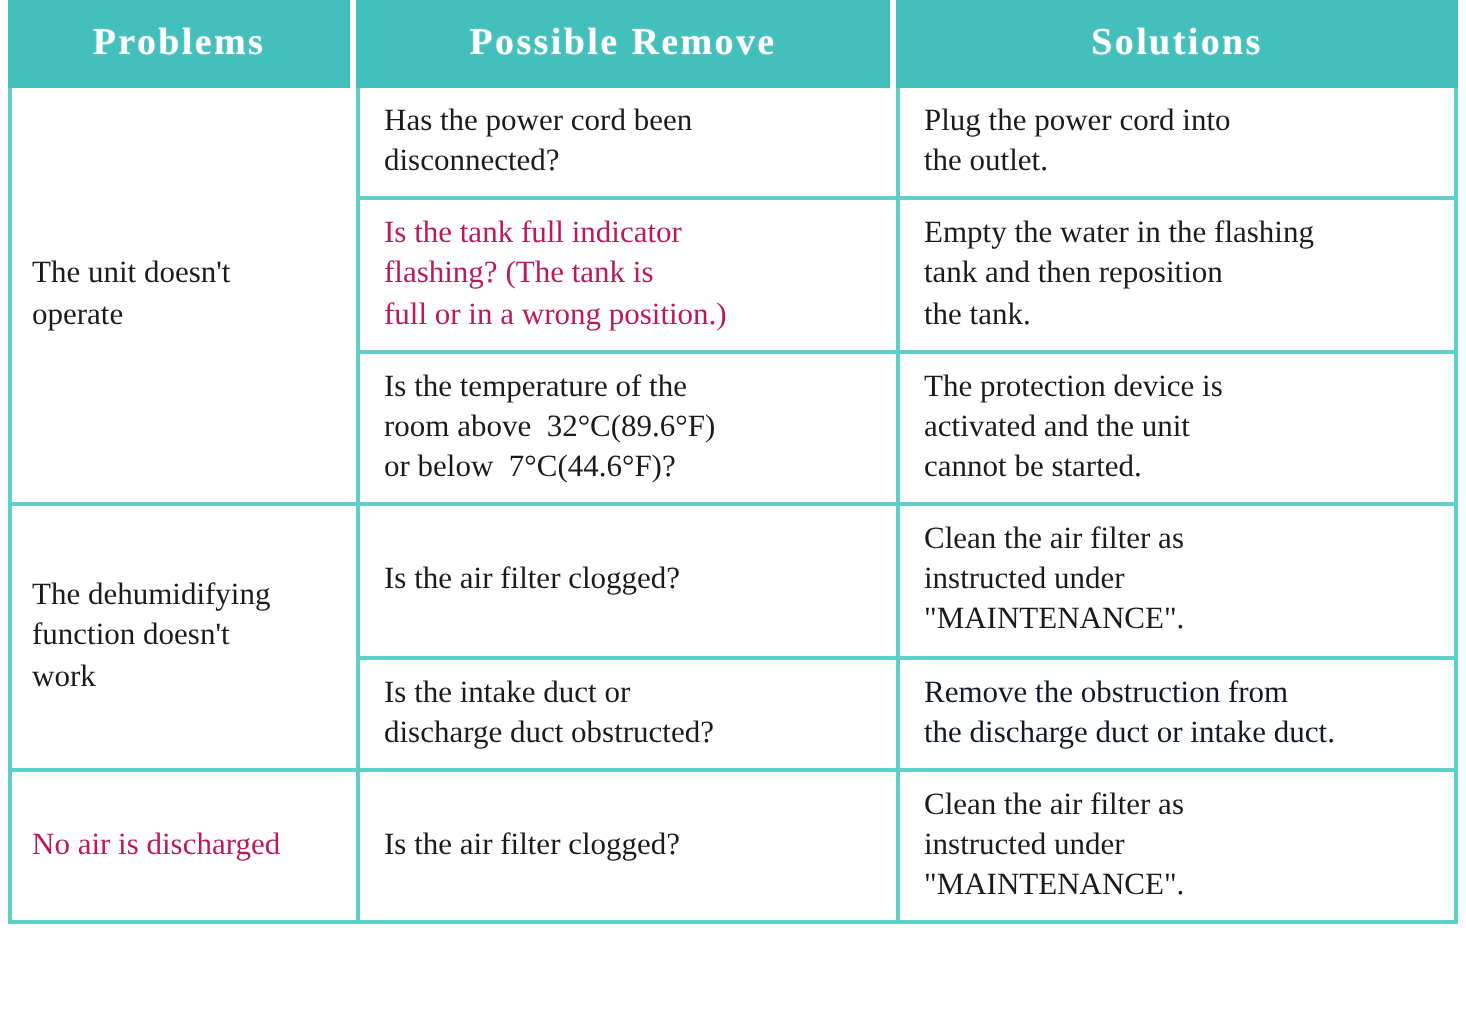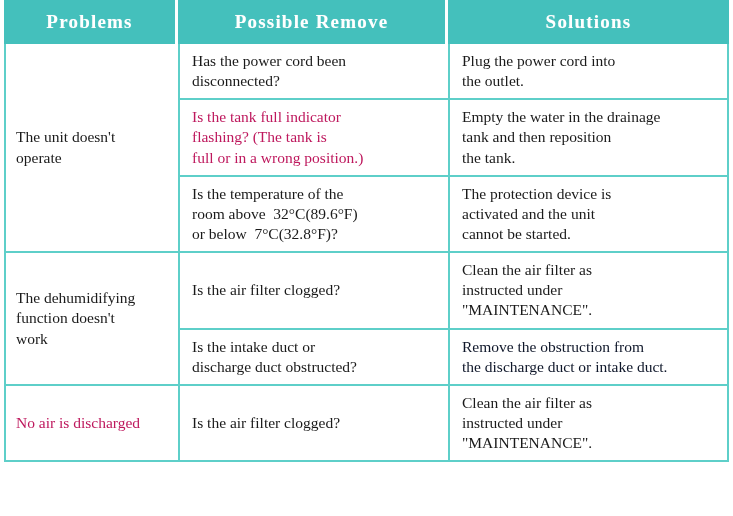--- a/index.html
+++ b/index.html
@@ -115,28 +115,28 @@
 operate</td>
         <td class="cause-cell nowrap-line" style="border-left-color: rgb(94, 207, 201); border-bottom-color: rgb(94, 207, 201); color: rgb(26, 26, 26);">Has the power cord been
 disconnected?</td>
         <td class="solution-cell col-end nowrap-line" style="border-left-color: rgb(94, 207, 201); border-bottom-color: rgb(94, 207, 201); border-right-color: rgb(94, 207, 201); color: rgb(26, 26, 26);">Plug the power cord into
 the outlet.</td>
       </tr>
       <tr>
         <td class="cause-cell nowrap-line" style="border-left-color: rgb(94, 207, 201); border-bottom-color: rgb(94, 207, 201); color: #be185d;">Is the tank full indicator
 flashing? (The tank is
 full or in a wrong position.)</td>
-        <td class="solution-cell col-end nowrap-line" style="border-left-color: rgb(94, 207, 201); border-bottom-color: rgb(94, 207, 201); border-right-color: rgb(94, 207, 201); color: rgb(26, 26, 26);">Empty the water in the drainage
+        <td class="solution-cell col-end nowrap-line" style="border-left-color: rgb(94, 207, 201); border-bottom-color: rgb(94, 207, 201); border-right-color: rgb(94, 207, 201); color: rgb(26, 26, 26);">Empty the water in the flashing
 tank and then reposition
 the tank.</td>
       </tr>
       <tr>
         <td class="cause-cell nowrap-line" style="border-left-color: rgb(94, 207, 201); border-bottom-color: rgb(94, 207, 201); color: rgb(26, 26, 26);">Is the temperature of the
 room above  32°C(89.6°F)
-or below  7°C(32.8°F)?</td>
+or below  7°C(44.6°F)?</td>
         <td class="solution-cell col-end nowrap-line" style="border-left-color: rgb(94, 207, 201); border-bottom-color: rgb(94, 207, 201); border-right-color: rgb(94, 207, 201); color: rgb(26, 26, 26);">The protection device is
 activated and the unit
 cannot be started.</td>
       </tr>
 
       <tr>
         <td class="problem-cell nowrap-line" rowspan="2" style="border-left-color: rgb(94, 207, 201); border-bottom-color: rgb(94, 207, 201); color: rgb(26, 26, 26);">The dehumidifying
 function doesn't
 work</td>
         <td class="cause-cell nowrap-line" style="border-left-color: rgb(94, 207, 201); border-bottom-color: rgb(94, 207, 201); color: rgb(26, 26, 26);">Is the air filter clogged?</td>

